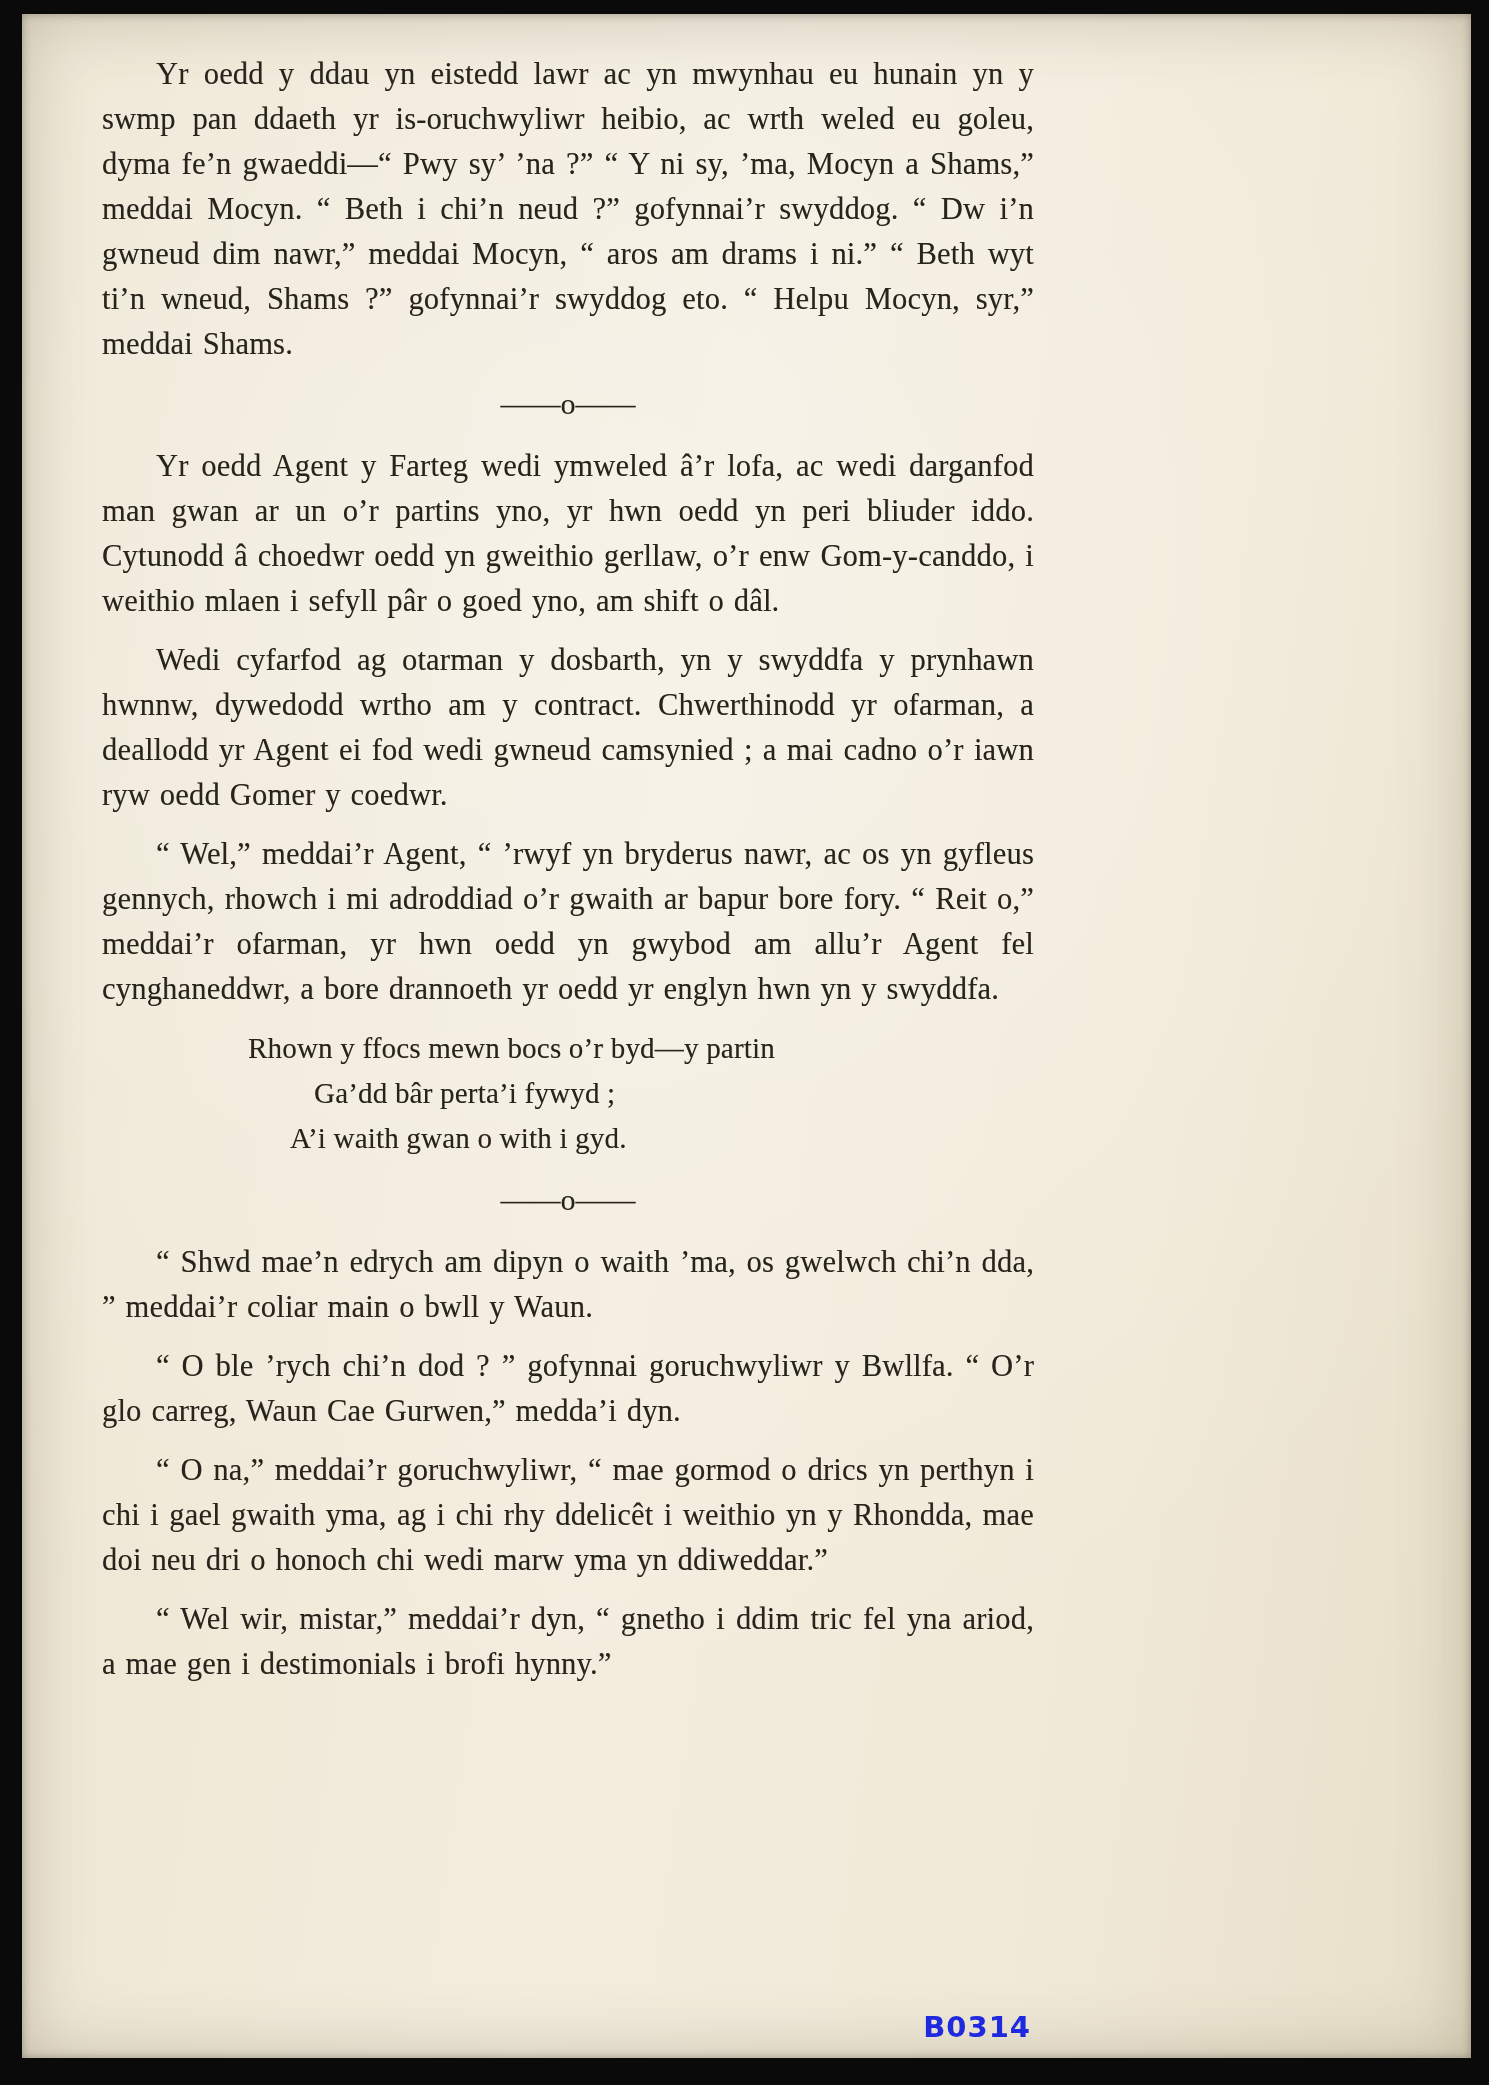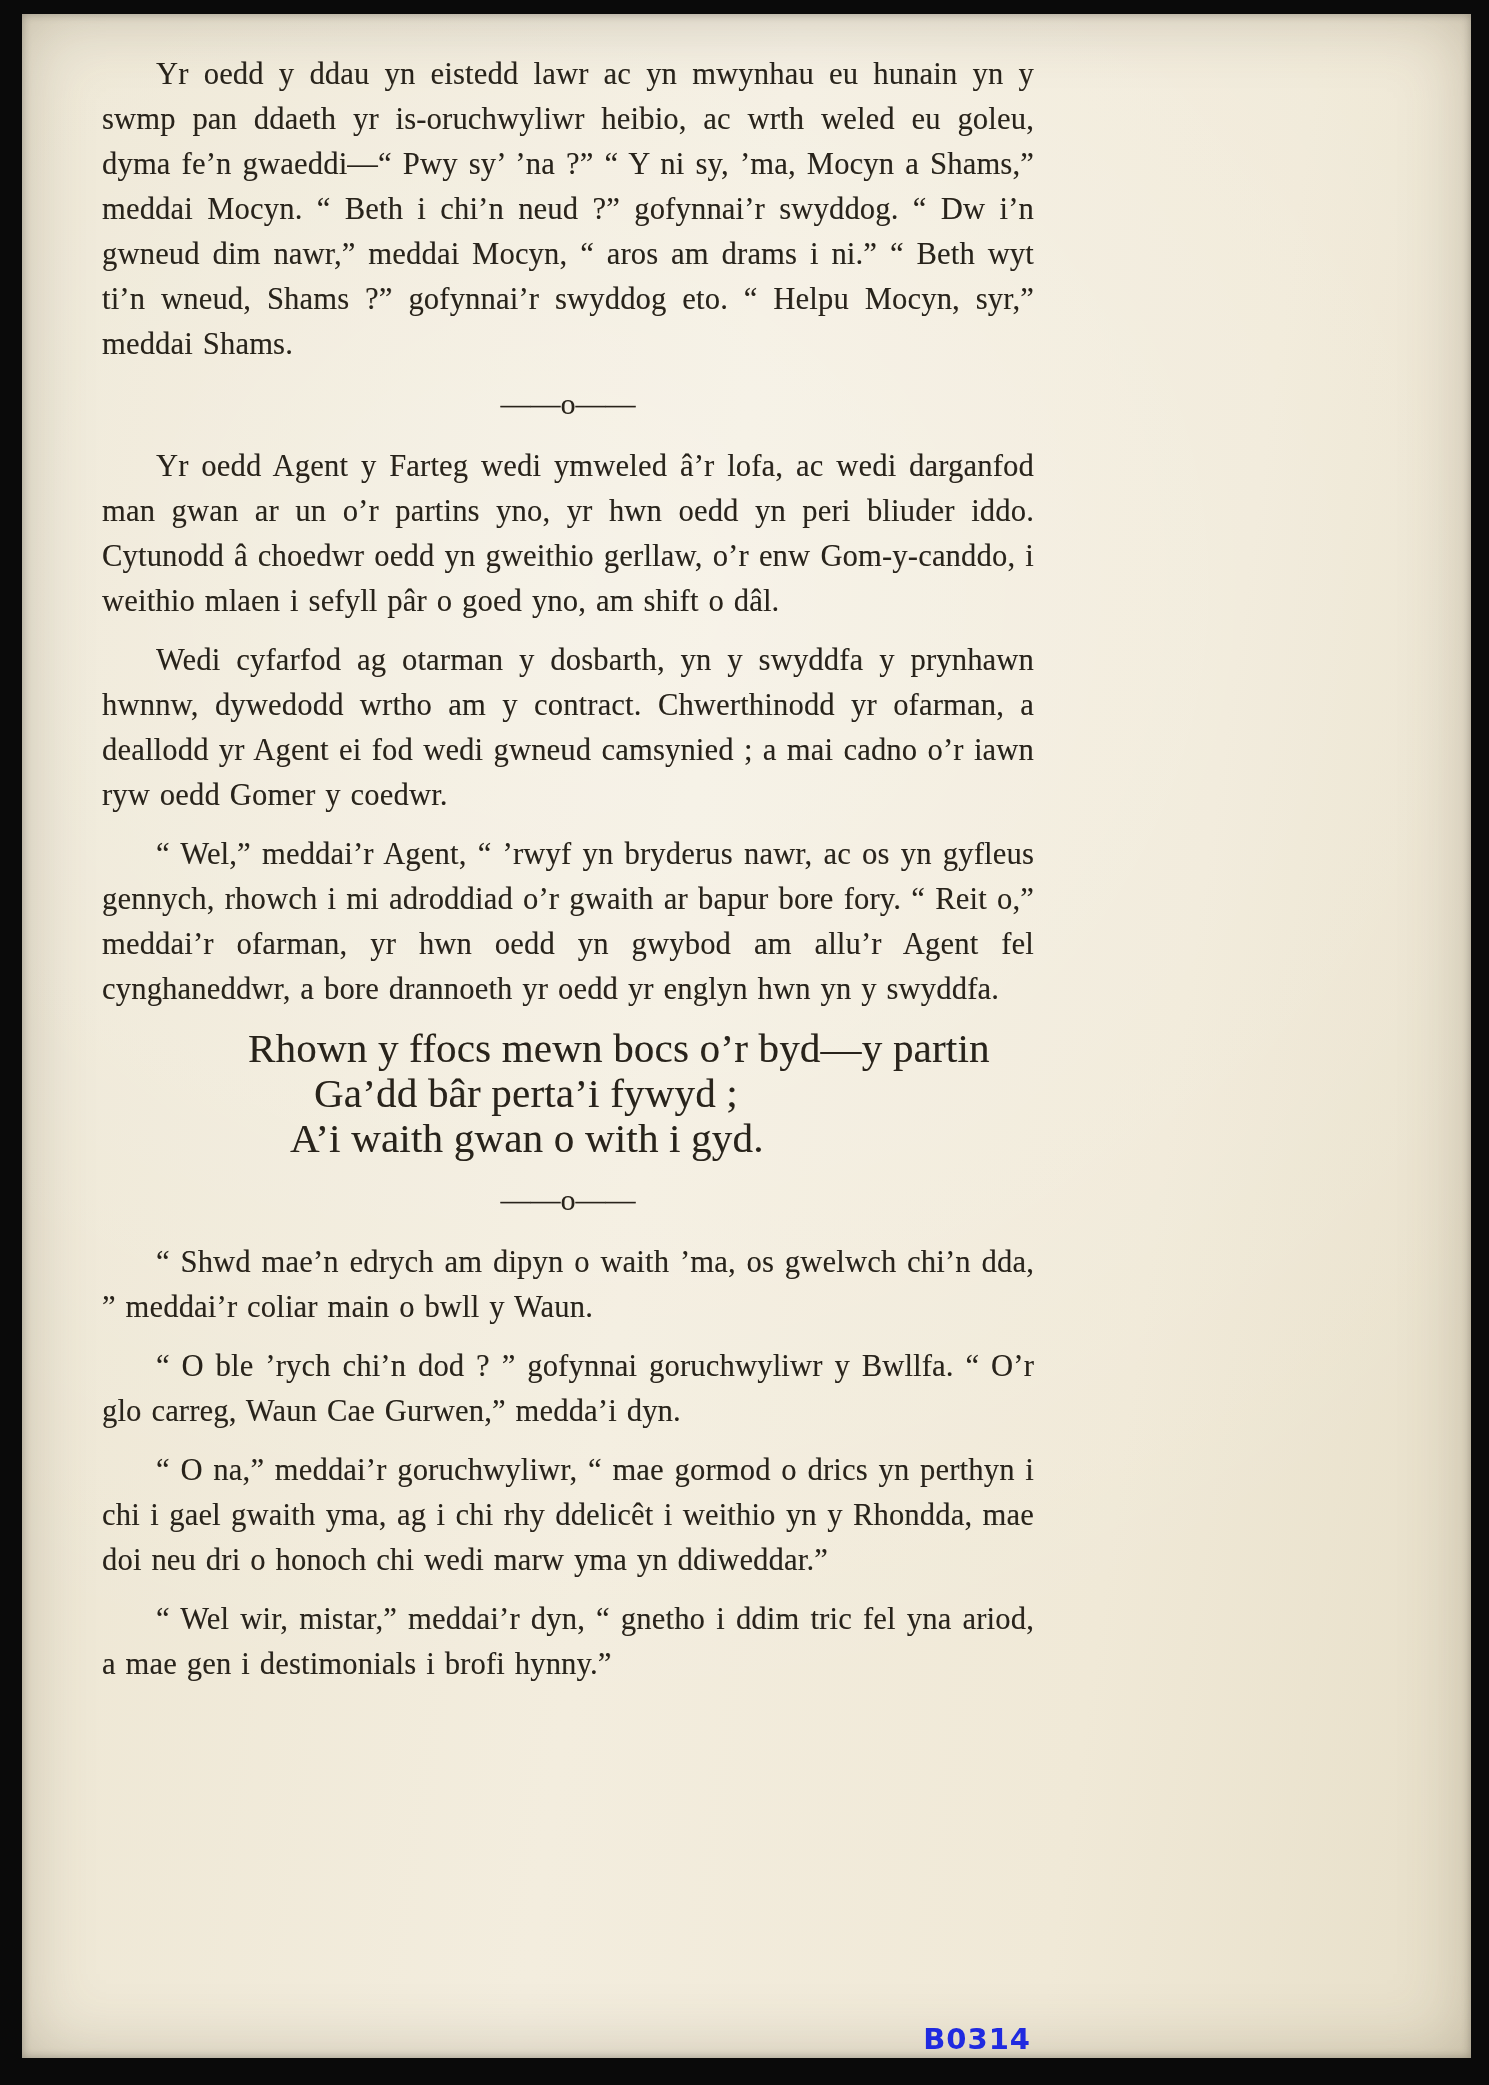--- a/index.html
+++ b/index.html
@@ -74,32 +74,32 @@
   }
   .divider {
     text-align: center;
     font-size: 30px;
     line-height: 45px;
     margin: 12px 0 18px 0;
     color: var(--ink, #262219);
   }
   .poem {
     margin: 6px 0 16px 0;
-    font-size: 41px;
+    font-size: 29px;
     line-height: 45px;
     letter-spacing: 0.2px;
   }
   .poem-line.l1 { margin-left: 146px; }
   .poem-line.l2 { margin-left: 212px; }
   .poem-line.l3 { margin-left: 182px; }
   .poem-line.l4 { margin-left: 188px; }
   .stamp {
     position: absolute;
     right: 440px;
-    bottom: 2px;
+    bottom: 14px;
     font-family: "DejaVu Sans", "Liberation Sans", sans-serif;
     font-size: 29px;
     font-weight: bold;
     letter-spacing: 1px;
     color: var(--stamp, #1f2ae0);
     text-shadow: none;
   }
 </style>
 </head>
 <body>

